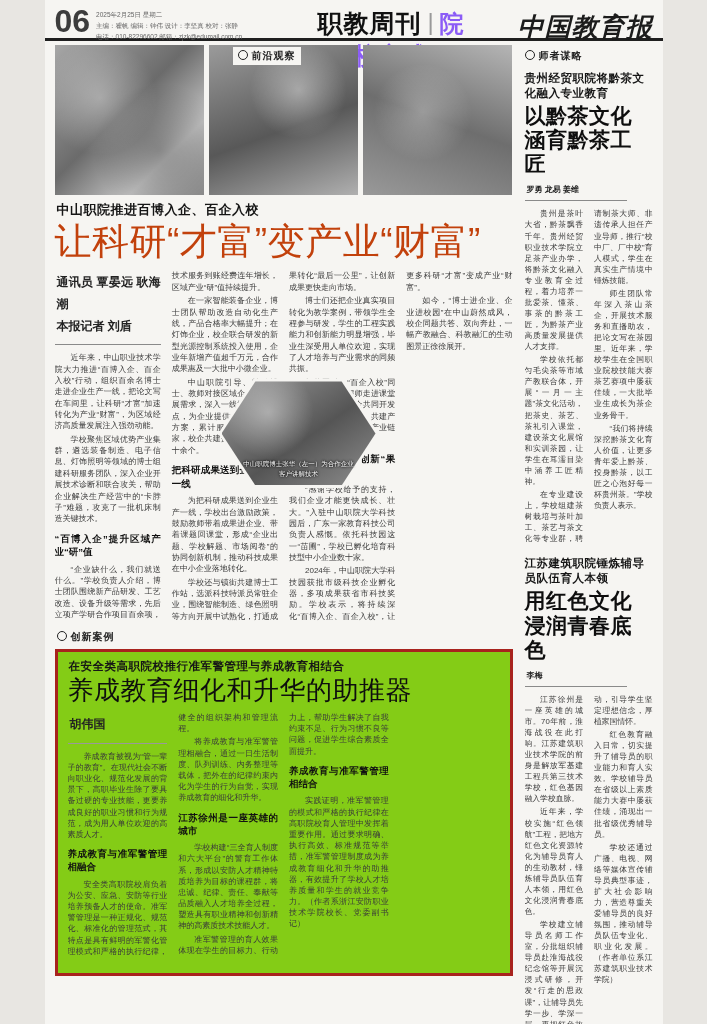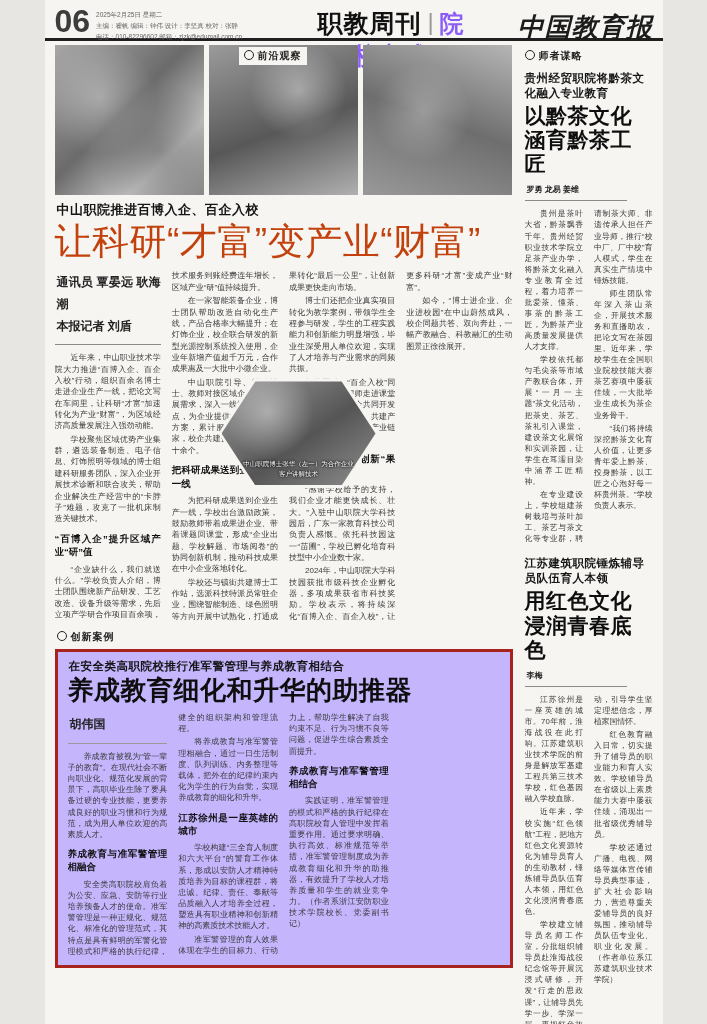--- a/index.html
+++ b/index.html
@@ -33,21 +33,21 @@
   .photo{flex:1;background:
       radial-gradient(circle at 30% 35%, rgba(255,255,255,.35), rgba(255,255,255,0) 40%),
       radial-gradient(circle at 70% 70%, rgba(0,0,0,.25), rgba(0,0,0,0) 45%),
       linear-gradient(135deg,#a7a7a7,#6b6b6b 45%,#c2c2c2 75%,#8b8b8b);}
   .photo.b{background:
       radial-gradient(circle at 60% 30%, rgba(255,255,255,.4), rgba(255,255,255,0) 35%),
       linear-gradient(160deg,#9b9b9b,#585858 55%,#b0b0b0);}
   .photo.c{background:
       radial-gradient(circle at 40% 45%, rgba(255,255,255,.3), rgba(255,255,255,0) 40%),
       linear-gradient(200deg,#b5b5b5,#6e6e6e 50%,#999);}
-  .strip-chip{position:absolute;left:184px;top:2px;background:#f6f5f2;padding:2px 5px;}
+  .strip-chip{position:absolute;left:178px;top:2px;background:#f6f5f2;padding:2px 5px;}
 
   
   .kicker{font-size:13px;font-weight:700;color:#161616;margin:6px 0 2px 2px;letter-spacing:.5px;}
   .headline-xl{font-size:37px;font-weight:400;color:#c2410c;margin:0 0 8px 0;letter-spacing:.5px;line-height:1.12;}
   .body-cols{position:relative;height:352px;overflow:hidden;column-count:4;column-gap:11px;column-fill:auto;
     font-size:8px;line-height:1.42;text-align:justify;color:#3a3a3a;}
   .body-cols p, .cols2 p, .red-cols p{margin:0 0 2px 0;text-indent:2em;}
   .byline-box{font-size:12px;font-weight:700;color:#222;border-bottom:1px solid #8a8a8a;
     padding:2px 0 7px 2px;margin-bottom:7px;line-height:1.8;break-inside:avoid;text-indent:0;}
   .subhead{font-size:9.5px;font-weight:700;color:#111;margin:7px 0 5px 0;break-inside:avoid;text-indent:0;}
@@ -55,23 +55,23 @@
     clip-path:polygon(22% 0,78% 0,100% 50%,78% 100%,22% 100%,0 50%);background:#f6f5f2;z-index:2;}
   .hex-img{position:absolute;inset:3px;clip-path:polygon(22% 0,78% 0,100% 50%,78% 100%,22% 100%,0 50%);
     background:
       radial-gradient(circle at 30% 30%, rgba(255,255,255,.4), rgba(255,255,255,0) 35%),
       linear-gradient(145deg,#9d9d9d,#555 55%,#8f8f8f);}
   .hex-cap{position:absolute;left:14%;right:14%;bottom:10px;color:#fff;font-size:6.5px;line-height:1.5;
     text-align:center;text-shadow:0 0 3px #000,0 0 2px #000;z-index:3;}
 
   
   .case-chip{margin:8px 0 5px 2px;}
-  .red-box{border:3px solid #a8231e;padding:7px 10px 8px 10px;background:#c4b5fd;}
+  .red-box{border:3px solid #a8231e;padding:7px 10px 16px 10px;background:#84cc16;}
   .red-box .kicker{font-size:11.5px;margin:0 0 2px 1px;}
-  .headline-lg{font-size:26px;font-weight:700;color:#0e0e0e;margin:0 0 7px 0;letter-spacing:.5px;line-height:1.1;}
+  .headline-lg{font-size:26px;font-weight:400;color:#0e0e0e;margin:0 0 7px 0;letter-spacing:.5px;line-height:1.1;}
   .red-cols{height:245px;overflow:hidden;column-count:4;column-gap:11px;column-fill:auto;
     font-size:8px;line-height:1.4;text-align:justify;color:#3a3a3a;}
   .red-cols .byline-box{border-bottom:1px solid #999;}
 
   
   .rail .chip{display:block;margin:4px 0 8px 0;}
   .rail .kicker{font-size:11.5px;margin:2px 0 3px 0;}
   .headline-md{font-size:21px;font-weight:900;color:#0e0e0e;margin:0 0 8px 0;line-height:1.15;letter-spacing:.5px;}
   .byline-sm{font-size:8px;font-weight:700;color:#222;border-bottom:1px solid #8a8a8a;width:100px;
     padding:0 0 5px 2px;margin-bottom:7px;}

